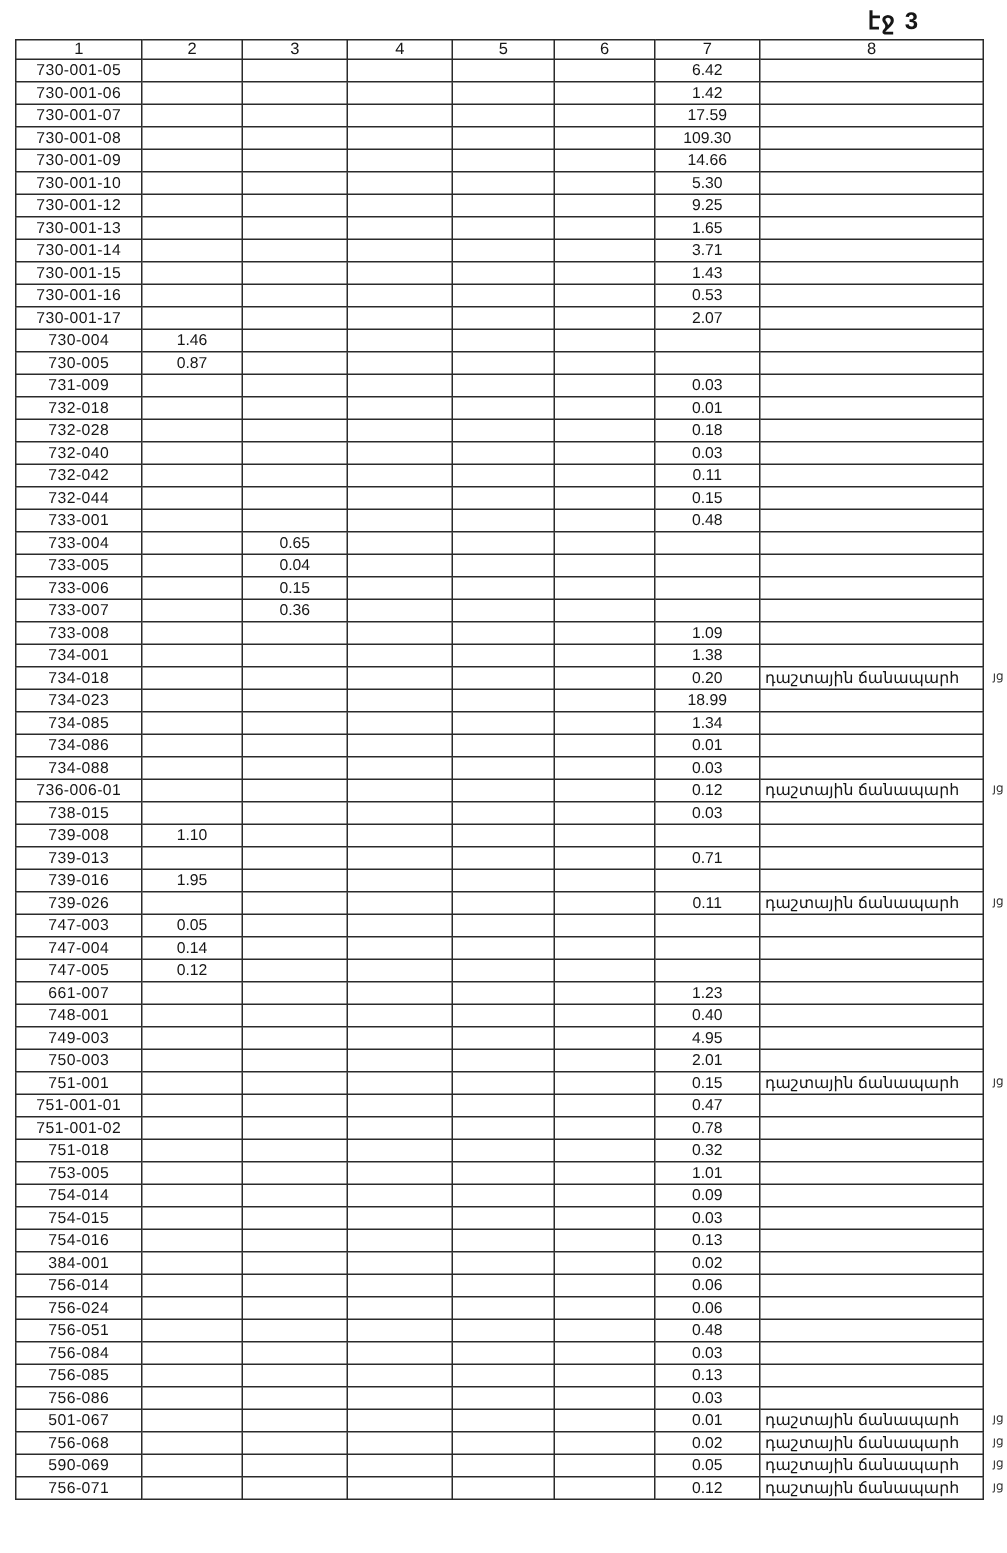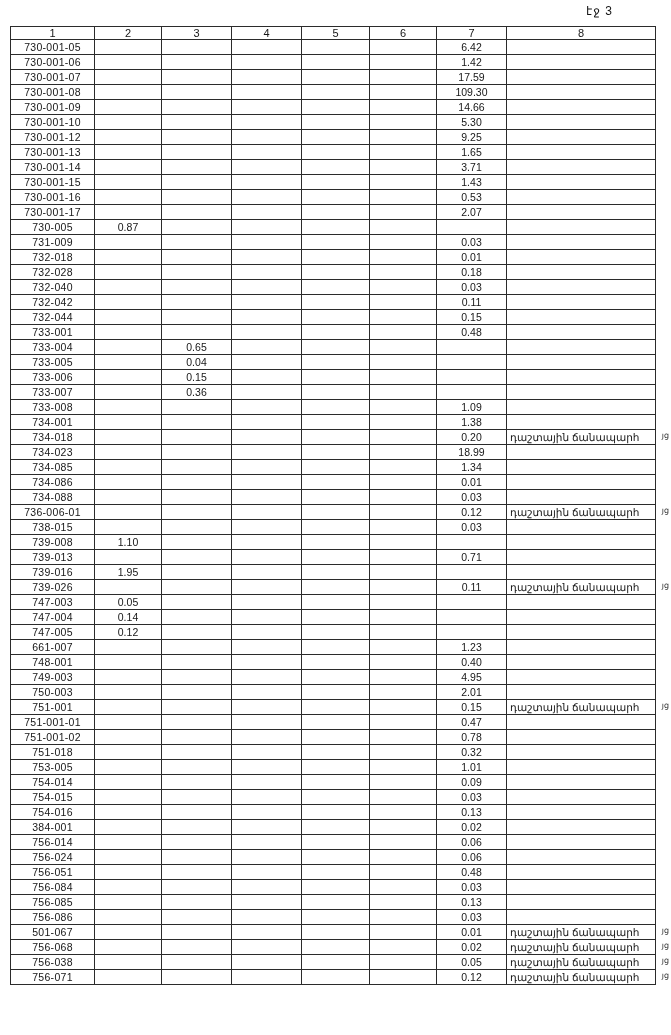--- a/index.html
+++ b/index.html
@@ -7,22 +7,22 @@
     width:671px;height:1035px;
     background:#ffffff;
     font-family:"Liberation Sans", sans-serif;
     color:#161616;
     position:relative;
     overflow:hidden;
   }
   .page-label{
     position:absolute;
     top:4px;right:58px;
-    font-size:12px;
-    font-weight:normal;
+    font-size:16px;
+    font-weight:bold;
     letter-spacing:1px;
   }
   table.grid{
     position:absolute;
     top:26px;left:10px;
     width:645px;
     border-collapse:collapse;
     table-layout:fixed;
   }
   table.grid th, table.grid td{
@@ -204,20 +204,30 @@
         <td class="code">730-001-17</td>
         <td></td>
         <td></td>
         <td></td>
         <td></td>
         <td></td>
         <td>2.07</td>
         <td class="note"></td>
       </tr>
       <tr>
+        <td class="code">730-004</td>
+        <td>1.46</td>
+        <td></td>
+        <td></td>
+        <td></td>
+        <td></td>
+        <td></td>
+        <td class="note"></td>
+      </tr>
+      <tr>
         <td class="code">730-005</td>
         <td>0.87</td>
         <td></td>
         <td></td>
         <td></td>
         <td></td>
         <td></td>
         <td class="note"></td>
       </tr>
       <tr>
@@ -694,21 +704,21 @@
         <td class="code">756-068</td>
         <td></td>
         <td></td>
         <td></td>
         <td></td>
         <td></td>
         <td>0.02</td>
         <td class="note"><span>դաշտային ճանապարհ</span><span class="fn">յց</span></td>
       </tr>
       <tr>
-        <td class="code">756-038</td>
+        <td class="code">590-069</td>
         <td></td>
         <td></td>
         <td></td>
         <td></td>
         <td></td>
         <td>0.05</td>
         <td class="note"><span>դաշտային ճանապարհ</span><span class="fn">յց</span></td>
       </tr>
       <tr>
         <td class="code">756-071</td>

